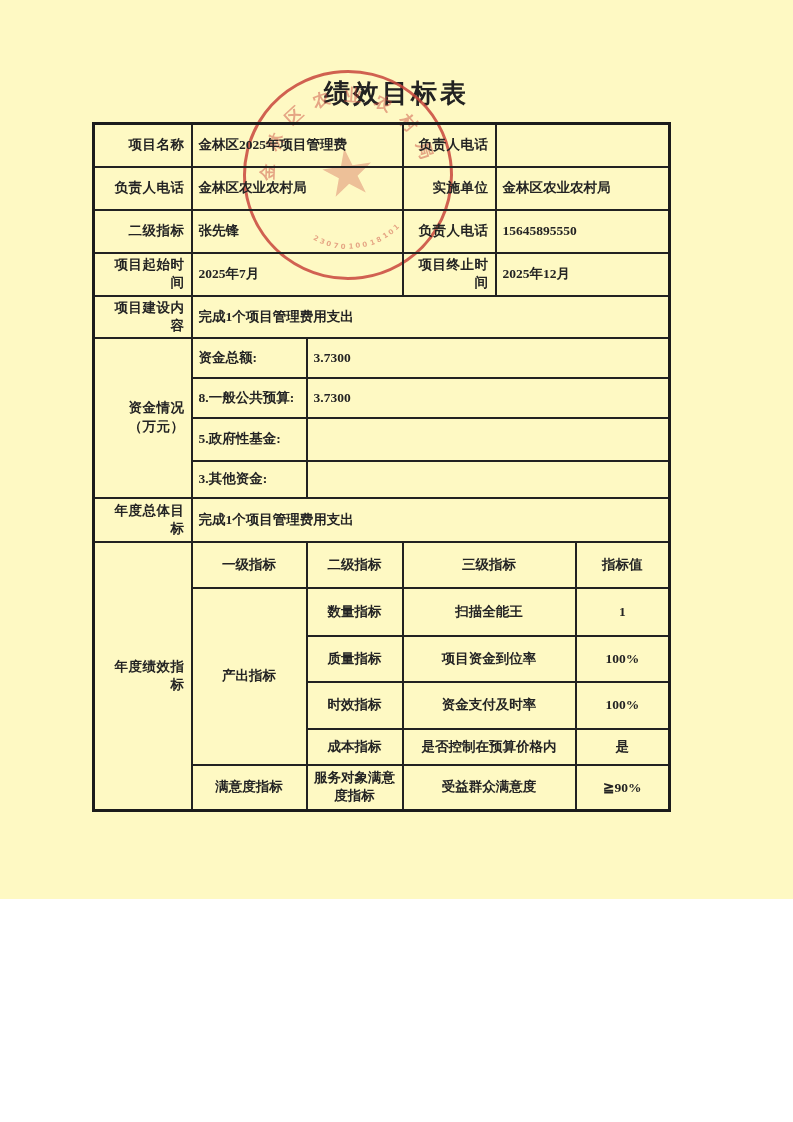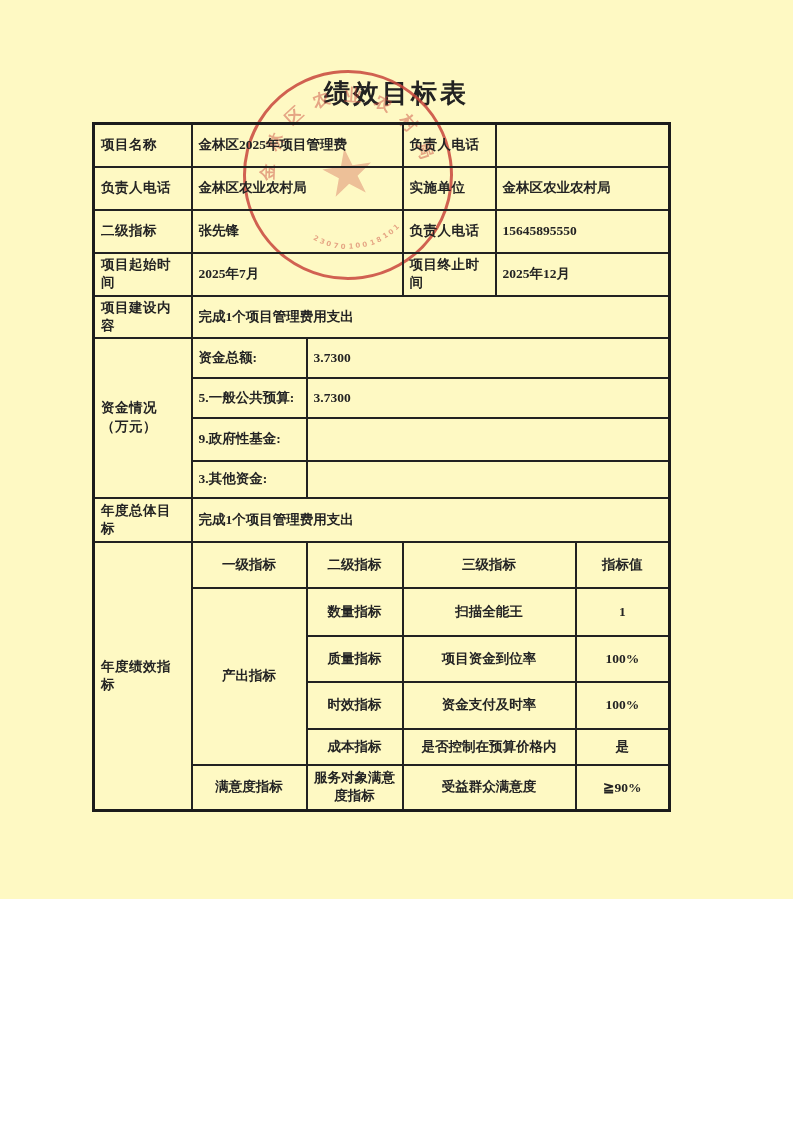--- a/index.html
+++ b/index.html
@@ -24,21 +24,21 @@
     border-collapse:collapse;table-layout:fixed;
     font-size:13.5px;font-weight:700;color:#242424;
   }
   table.form td{
     border:2px solid #222;
     padding:2px 6px;
     vertical-align:middle;
     overflow:hidden;
   }
   table.form{border:3px solid #1c1c1c;}
-  td.lbl{text-align:left;letter-spacing:0.5px;}
+  td.lbl{text-align:right;letter-spacing:0.5px;}
   td.val{text-align:left;padding-left:8px;}
   td.ctr{text-align:center;}
   td.sub{text-align:left;padding-left:8px;}
   .rh43{height:43px}.rh36{height:36px}.rh40{height:40px}
   .rh37{height:37px}.rh44{height:44px}.rh46{height:46px}
   .rh47{height:47px}.rh48{height:48px}
   .twolines span{display:block;line-height:1.35;}
   
   .stamp{
     position:absolute;left:243px;top:70px;width:204px;height:204px;
@@ -140,25 +140,25 @@
 
     <tr class="rh40">
       <td class="lbl twolines" rowspan="4">
         <span>资金情况</span>
         <span>（万元）</span>
       </td>
       <td class="sub">资金总额:</td>
       <td class="val" colspan="4">3.7300</td>
     </tr>
     <tr class="rh40">
-      <td class="sub">5.一般公共预算:</td>
+      <td class="sub">8.一般公共预算:</td>
       <td class="val" colspan="4">3.7300</td>
     </tr>
     <tr class="rh43">
-      <td class="sub">9.政府性基金:</td>
+      <td class="sub">5.政府性基金:</td>
       <td class="val" colspan="4"></td>
     </tr>
     <tr class="rh37">
       <td class="sub">3.其他资金:</td>
       <td class="val" colspan="4"></td>
     </tr>
 
     <tr class="rh44">
       <td class="lbl">年度总体目标</td>
       <td class="val" colspan="5">完成1个项目管理费用支出</td>

